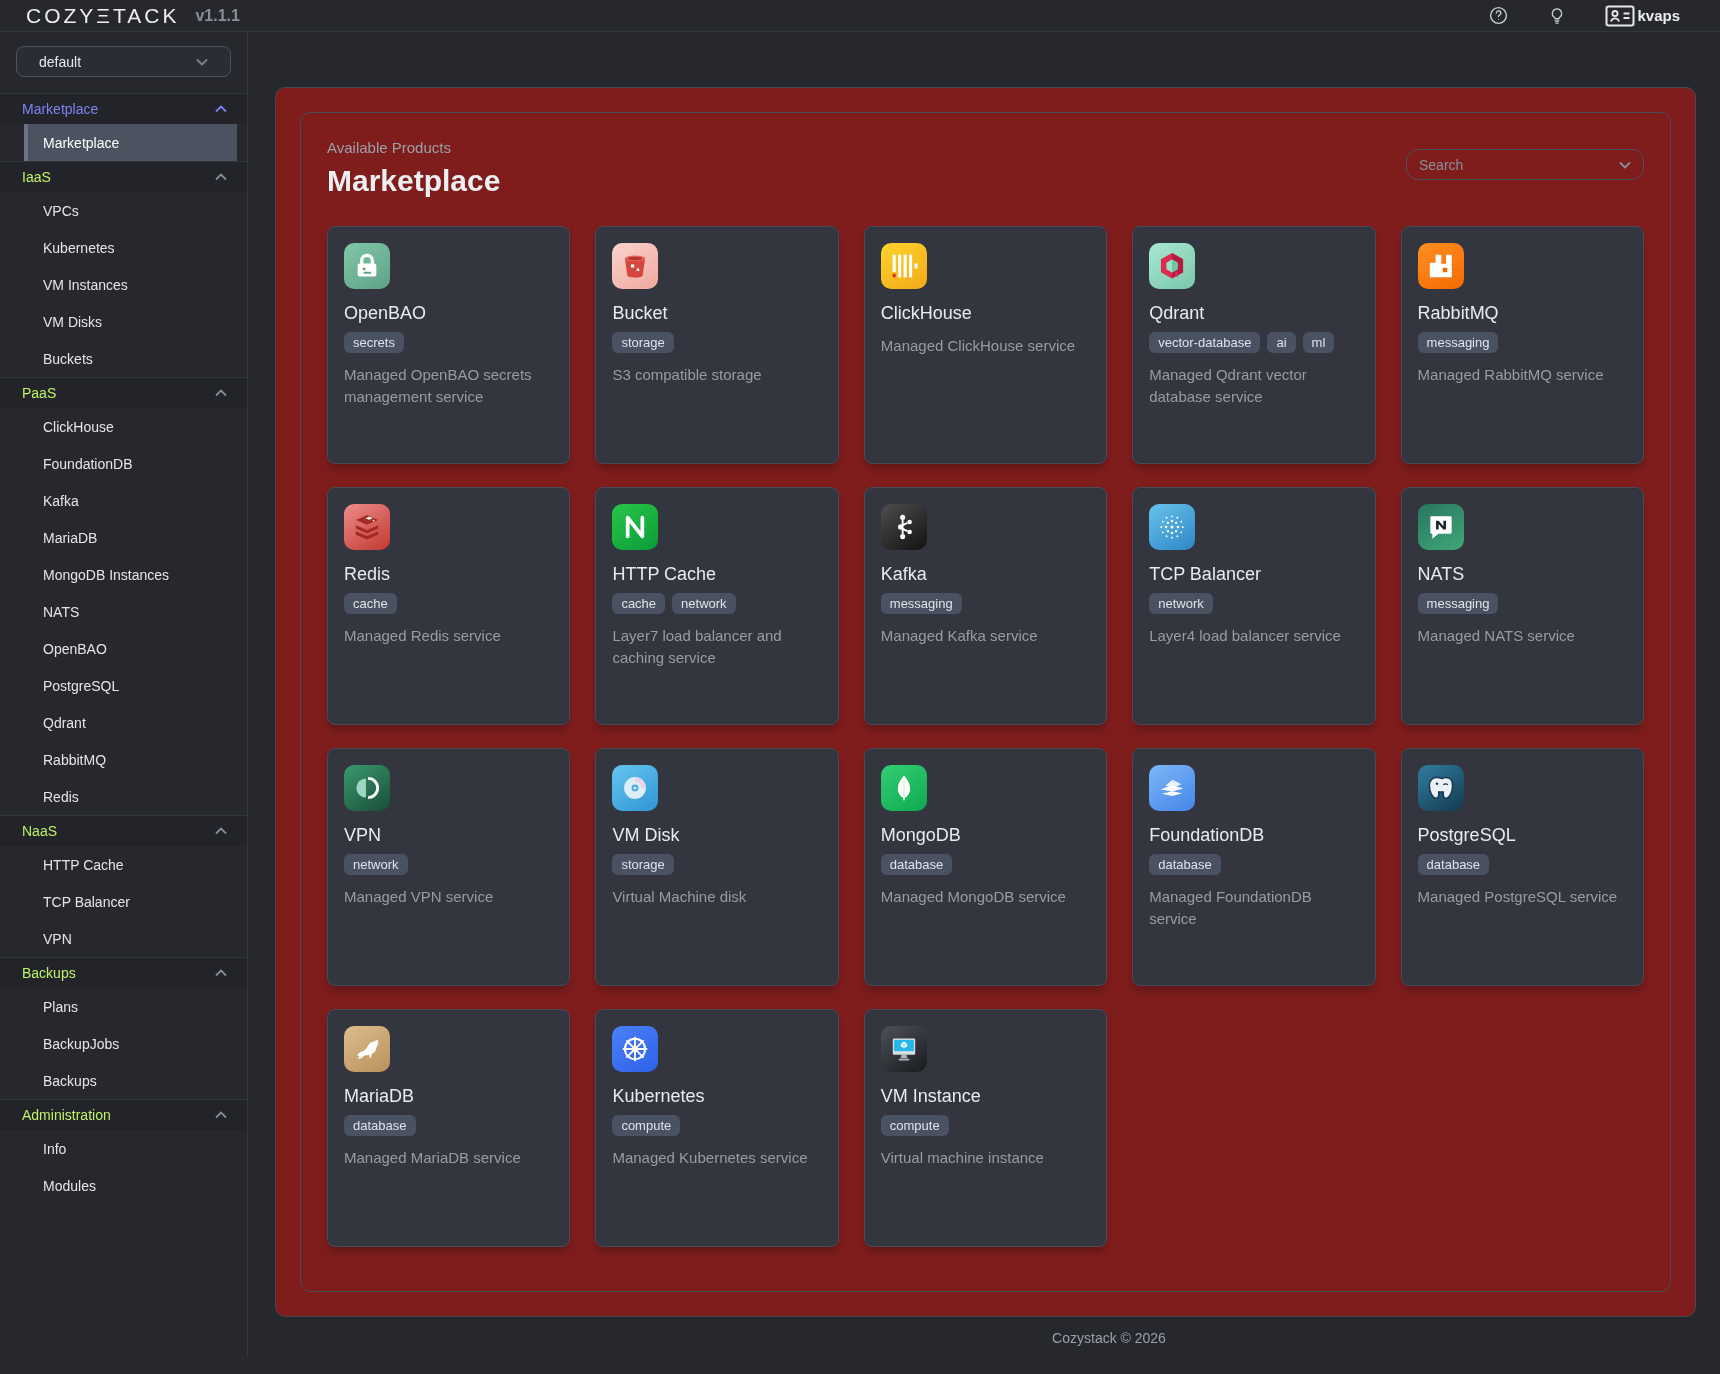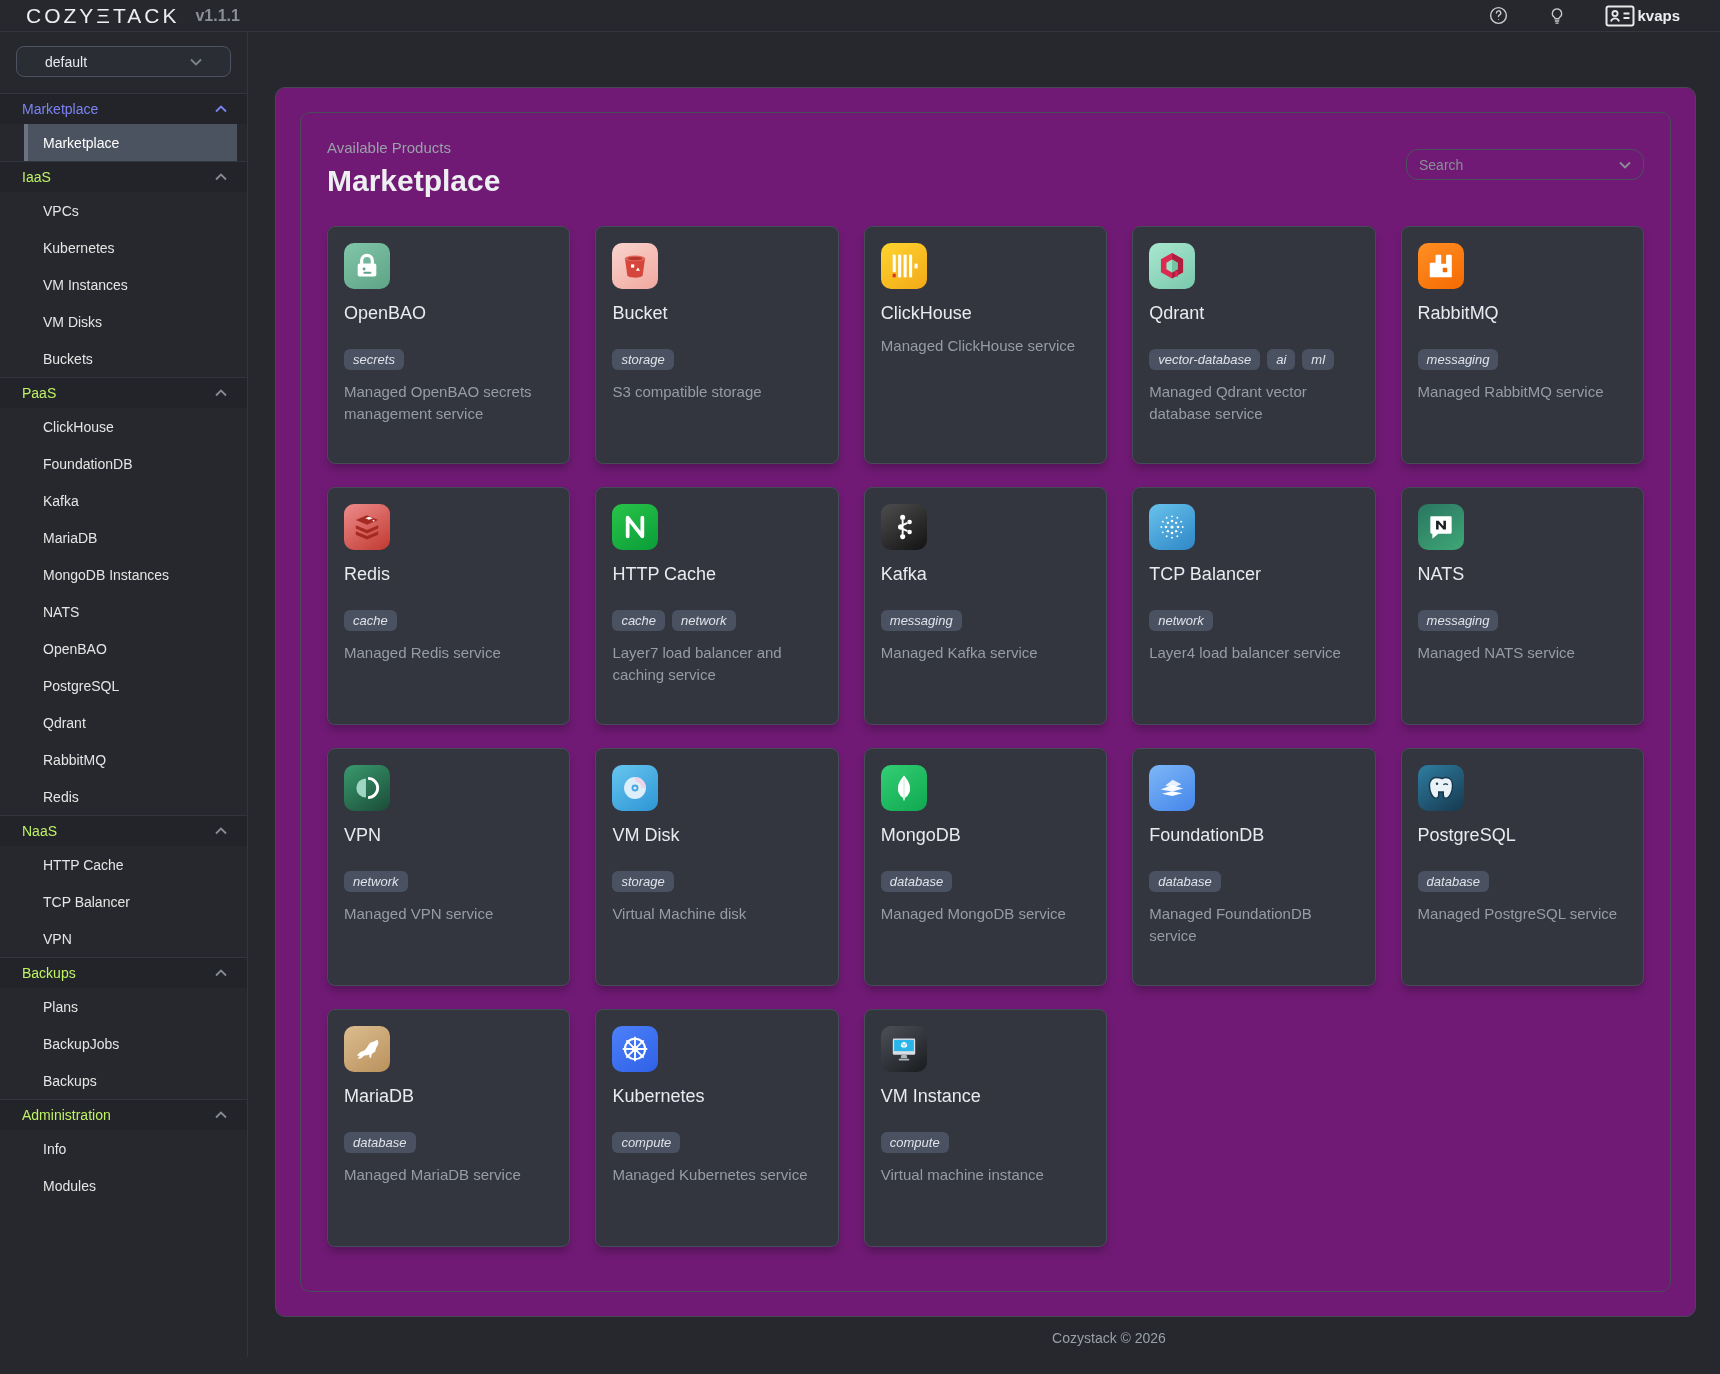--- a/index.html
+++ b/index.html
@@ -16,42 +16,42 @@
   .logo { font-size:21px; letter-spacing:3px; font-weight:500; color:#eceef0; cursor:pointer; }
   .version { font-size:16px; font-weight:700; color:#8a8e95; margin-left:16px; }
   .topbar-right { margin-left:auto; display:flex; align-items:center; gap:38px; }
   .icon-btn { display:flex; align-items:center; cursor:pointer; }
   .user { display:flex; align-items:center; gap:2px; font-size:15px; font-weight:600; color:#eceef0; cursor:pointer; }
   
   .layout { display:flex; height:1325px; }
   .sidebar { width:248px; flex-shrink:0; border-right:1px solid #33363d; background:#26282d; }
   .context-select {
     margin:14px 16px 16px; height:31px; border:1px solid #4d5361; border-radius:8px;
-    display:flex; align-items:center; padding:0 28px; font-size:14px; color:#e7e9ec;
+    display:flex; align-items:center; padding:0 22px; font-size:14px; color:#e7e9ec;
     background:#2a2d34; cursor:pointer;
   }
   .context-select .chev { margin-left:auto; color:#7e838d; display:flex; }
   .nav-section-header {
     height:31px; display:flex; align-items:center; padding:0 20px 0 22px;
     background:#222429; border-top:1px solid #32353c; font-size:14px; color:#bef264; cursor:pointer;
   }
   .nav-section-header.accent { color:#7d83f2; }
   .nav-section-header .chev { margin-left:auto; color:#878c95; display:flex; }
   .nav-section-header.accent .chev { color:#7d83f2; }
   .nav-item {
     height:37px; display:flex; align-items:center;
     margin-left:24px; margin-right:10px; padding-left:15px;
     border-left:4px solid transparent; font-size:14px; color:#e5e5e5; cursor:pointer;
   }
   .nav-item.selected { background:#4b5260; border-left-color:#6b7383; color:#ffffff; }
   
   .main { flex:1; display:flex; flex-direction:column; }
   .panel {
     margin:55px 24px 0 27px; height:1230px;
-    background:#701a75; border:1px solid #444853; border-radius:10px; padding:24px;
+    background:#7f1d1d; border:1px solid #444853; border-radius:10px; padding:24px;
   }
   .inner { height:100%; border:1px solid #474c58; border-radius:10px; padding:26px 26px 0; overflow:hidden; }
   .page-head { display:flex; align-items:flex-start; }
   .eyebrow { font-size:15px; color:#9aa0a8; }
   .page-title { font-size:30px; font-weight:700; color:#edeff1; margin-top:8px; }
   .search-select {
     margin-left:auto; width:238px; height:31px; margin-top:10px;
     border:1px solid #4b515d; border-radius:12px; display:flex; align-items:center;
     padding:0 12px; font-size:14px; color:#8a8f97; cursor:pointer;
   }
@@ -62,21 +62,21 @@
     background:#33363f; border:1px solid #454b57; border-radius:8px;
     padding:16px; min-height:238px; cursor:pointer;
     box-shadow:0 6px 10px -2px rgba(0,0,0,.28);
   }
   .card-icon {
     width:46px; height:46px; border-radius:10px;
     display:flex; align-items:center; justify-content:center;
   }
   .card-icon svg { width:32px; height:32px; display:block; }
   .card-title { margin-top:14px; font-size:18px; font-weight:500; color:#e9ebee; }
-  .tags { margin-top:25px; display:flex; gap:7px; flex-wrap:wrap;font-style:italic; }
+  .tags { margin-top:8px; display:flex; gap:7px; flex-wrap:wrap; }
   .tag { background:#4a5161; color:#dfe3e9; font-size:13px; padding:3px 9px; border-radius:6px; white-space:nowrap; }
   .card-desc { margin-top:11px; font-size:15px; line-height:1.45; color:#979ca4; }
   
   .footer { margin-top:13px; text-align:center; font-size:14px; color:#9aa0a8; position:relative; left:125px; }
 </style>
 </head>
 <body>
 
 <header class="topbar">
   <span class="logo">COZYΞTACK</span>

